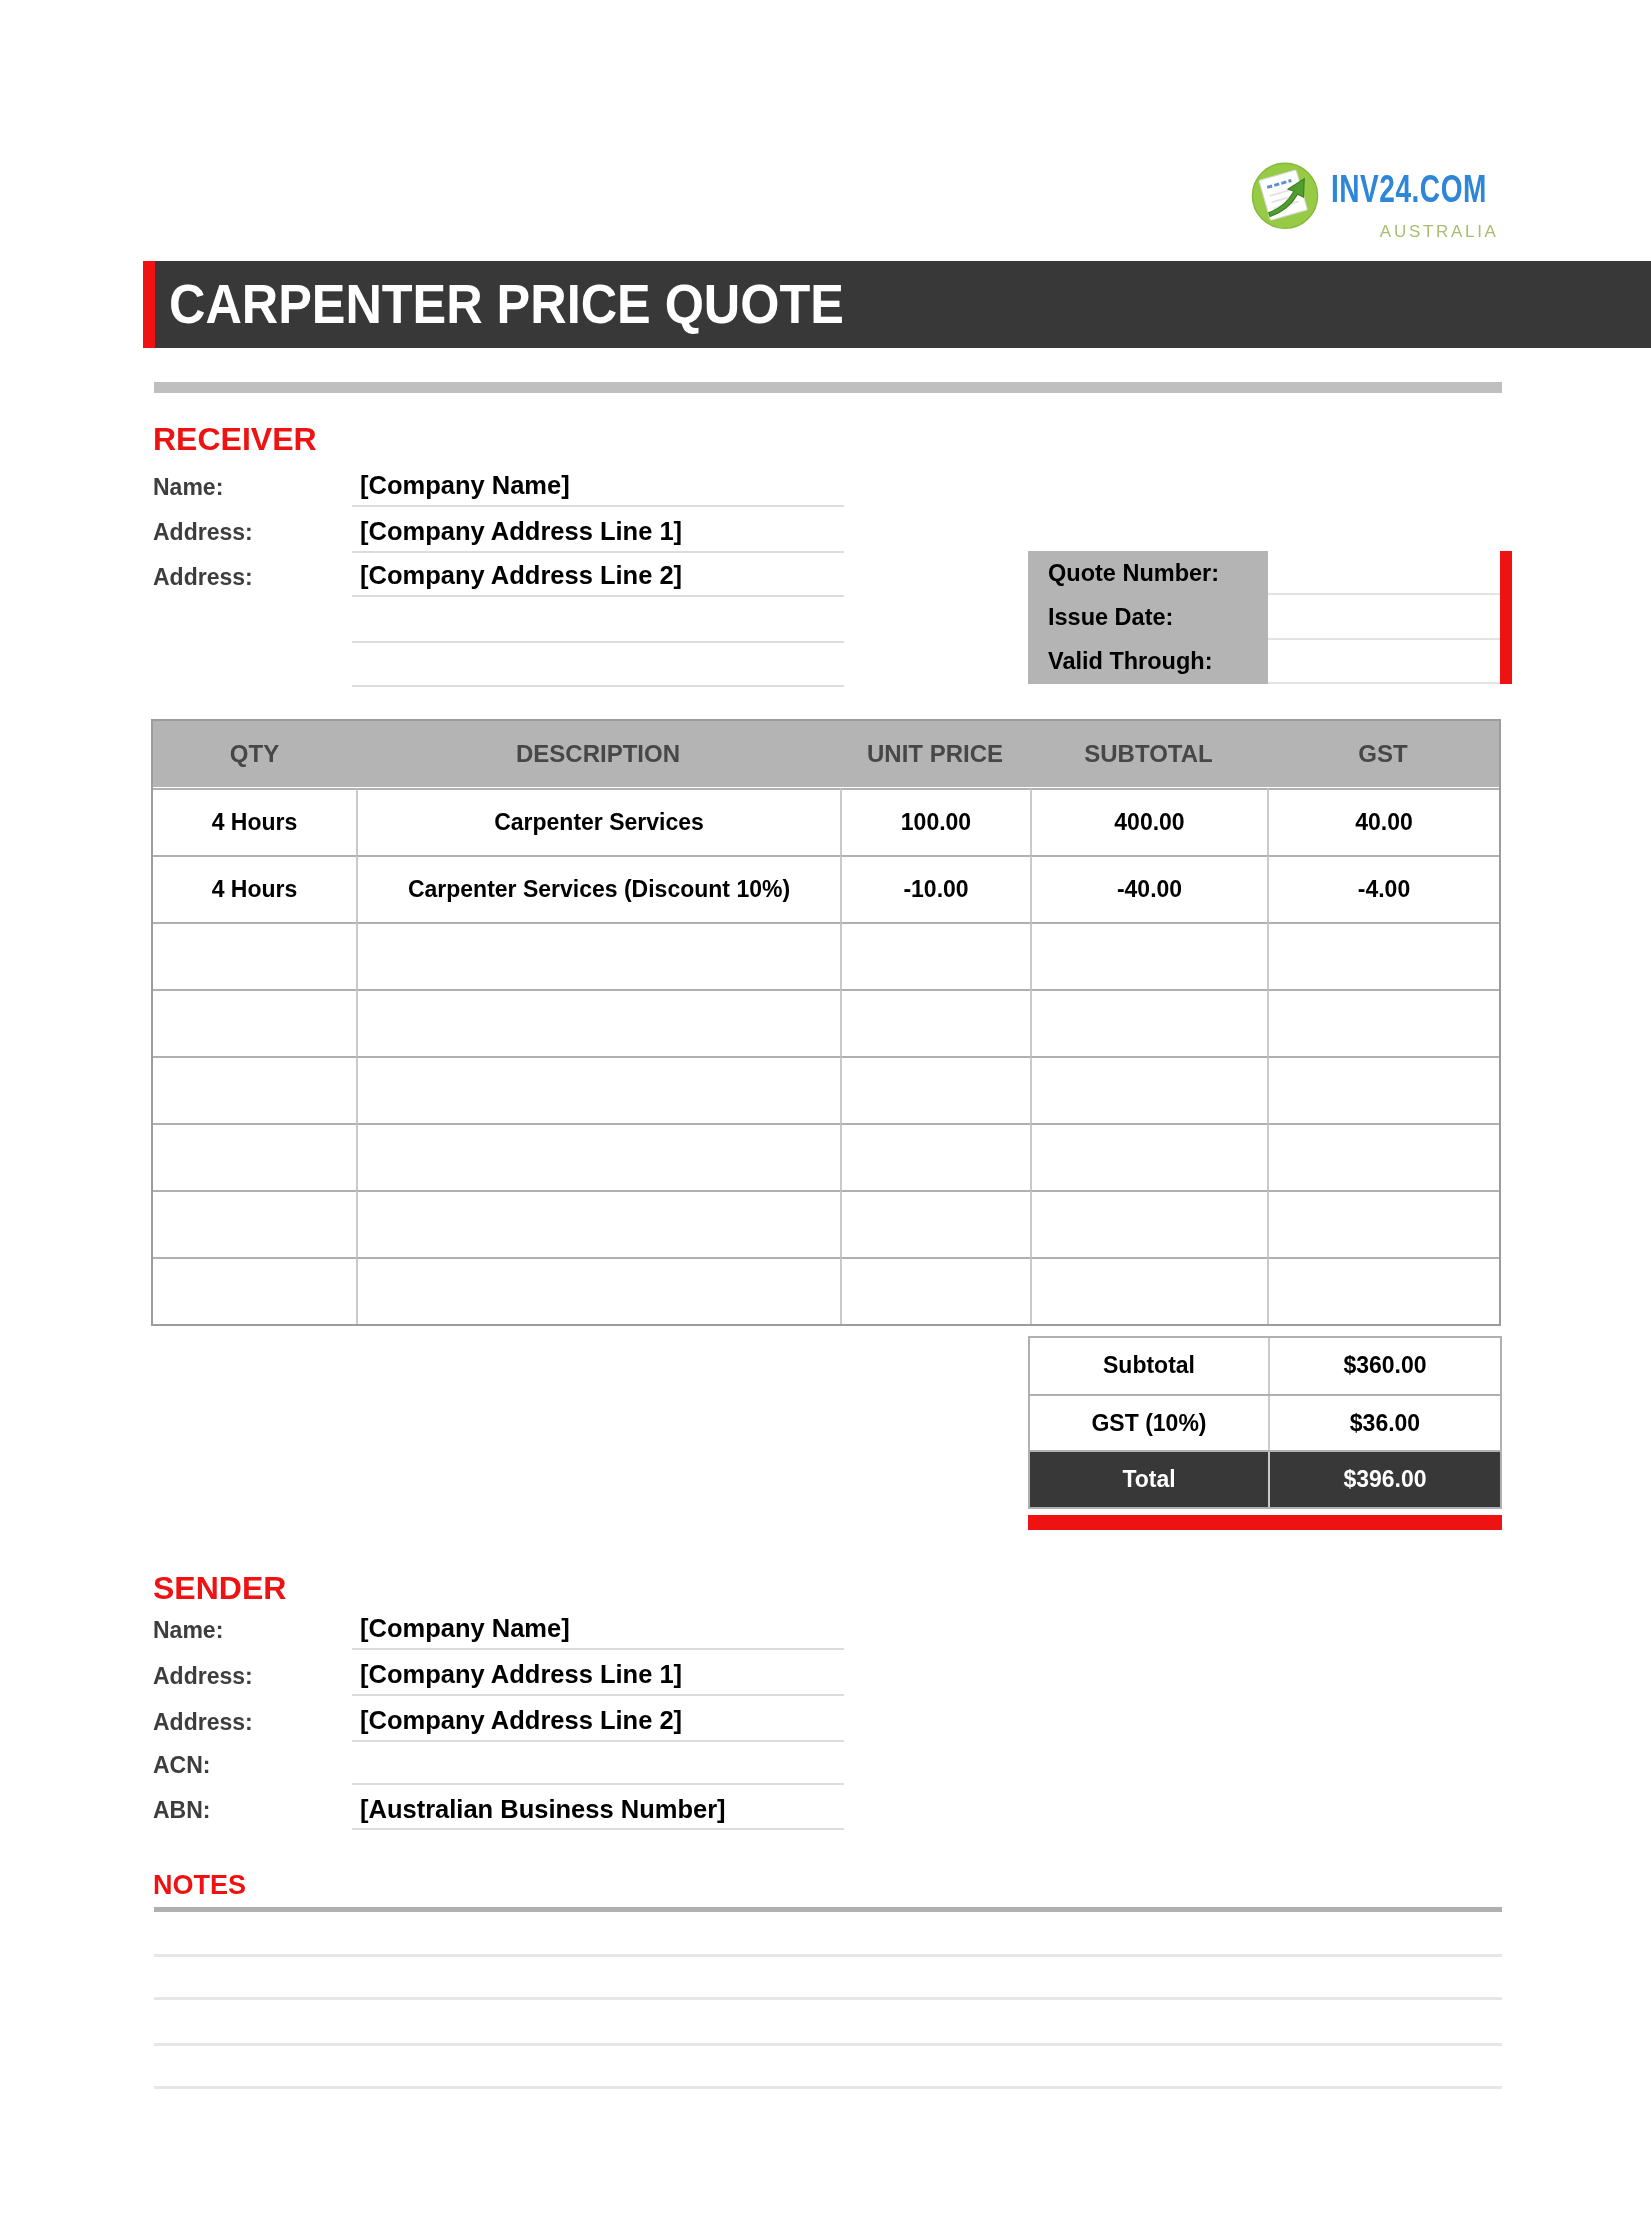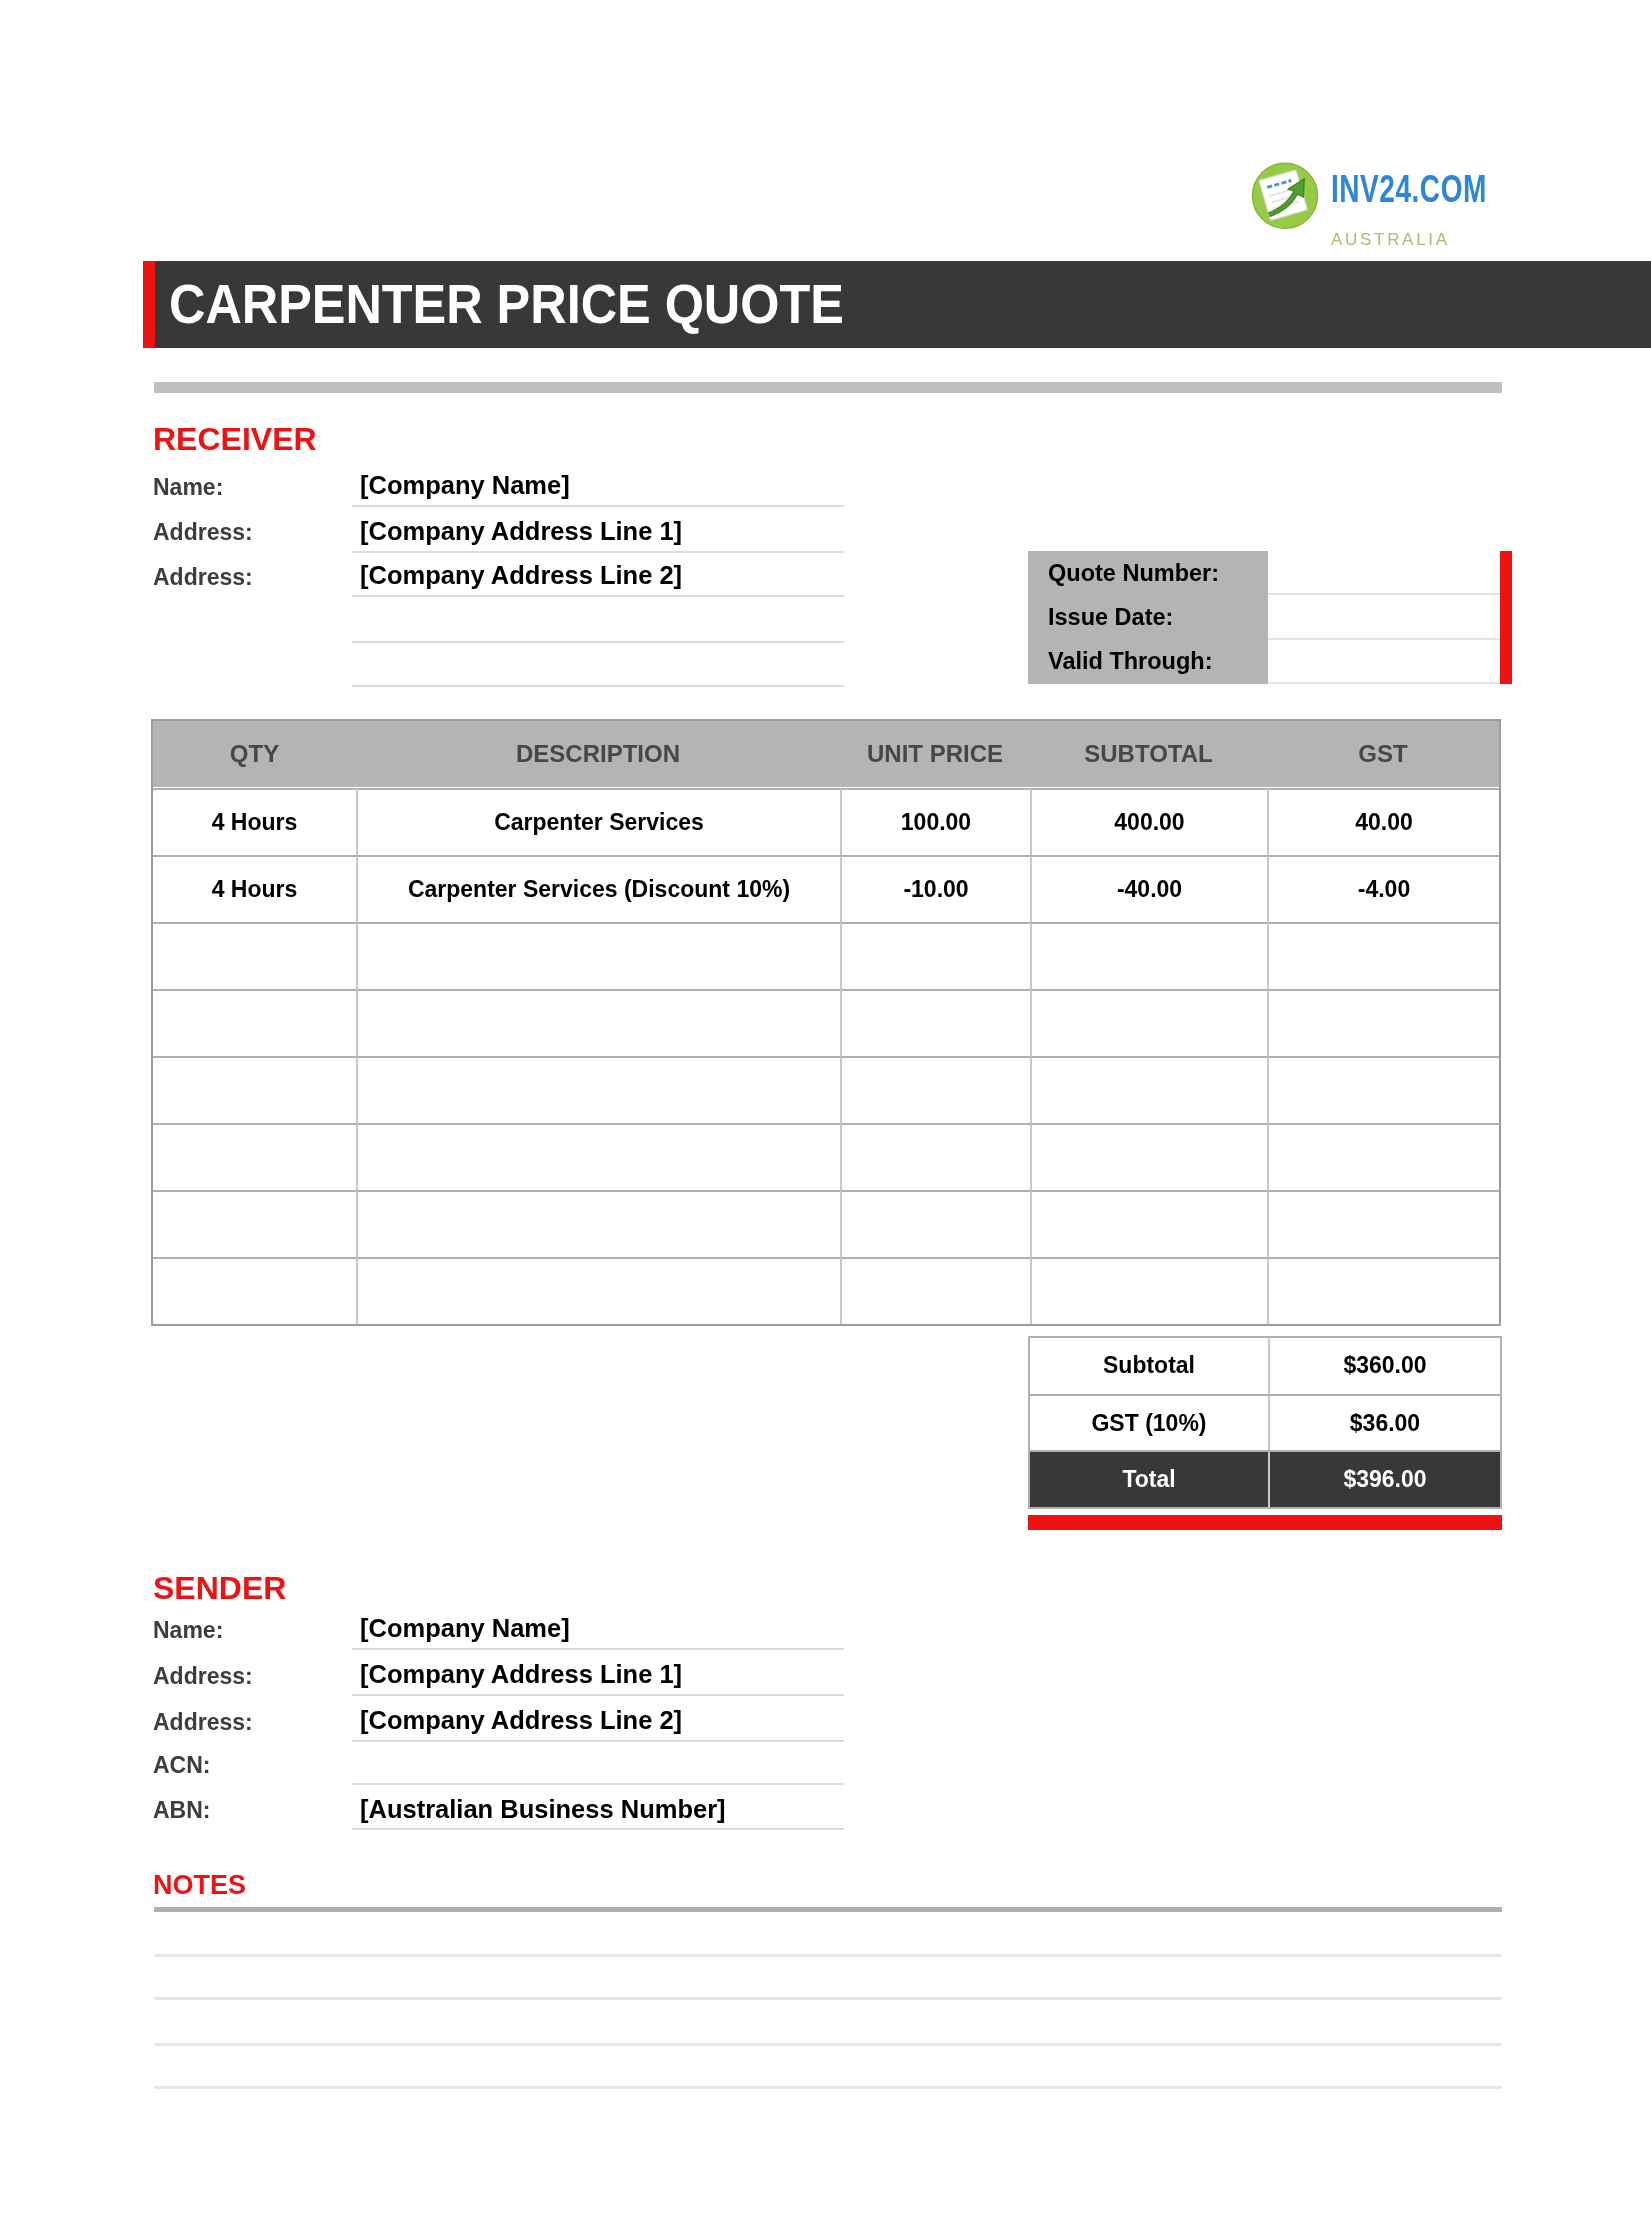--- a/index.html
+++ b/index.html
@@ -9,25 +9,25 @@
     --line-light:#dcdcdc;
     --border-mid:#b0b0b0;
     --border-soft:#c9c9c9;
   }
   *{margin:0;padding:0;box-sizing:border-box;}
   html,body{background:#ffffff;}
   body{font-family:"Liberation Sans","DejaVu Sans",sans-serif;font-weight:700;}
   .page{position:relative;width:1651px;height:2239px;background:#ffffff;overflow:hidden;}
 
   
-  .logo{position:absolute;left:1248px;top:156px;width:282px;height:87px;}
+  .logo{position:absolute;left:1248px;top:156px;width:282px;height:87px;text-align:center;}
   .logo-mark{position:absolute;left:0;top:0;width:74px;height:75px;}
   .logo-textcol{position:absolute;left:83px;top:10.7px;}
   .logo-name{font-size:39px;font-weight:700;color:#2e86d6;transform:scaleX(0.72);transform-origin:0 50%;white-space:nowrap;letter-spacing:0.7px;}
-  .logo-region{margin-top:19px;font-size:17px;font-weight:400;color:#a9bd71;letter-spacing:2.7px;white-space:nowrap;}
+  .logo-region{margin-top:11px;font-size:17px;font-weight:400;color:#a9bd71;letter-spacing:2.7px;white-space:nowrap;}
 
   
   .titlebar{position:absolute;left:143px;top:261px;width:1598px;height:87px;background:var(--dark);}
   .titlebar-red{position:absolute;top:0;width:12px;height:87px;background:var(--accent);}
   .titlebar-red.left{left:0;}
   .titlebar-red.right{right:0;}
   .title{position:absolute;left:25.5px;top:0;height:87px;line-height:85px;color:#ffffff;font-size:56px;font-weight:700;white-space:nowrap;}
   .cx{display:inline-block;transform:scaleX(0.9);transform-origin:0 50%;}
 
   .divider{position:absolute;left:154px;top:382px;width:1348px;height:11.4px;background:#bfbfbf;}

